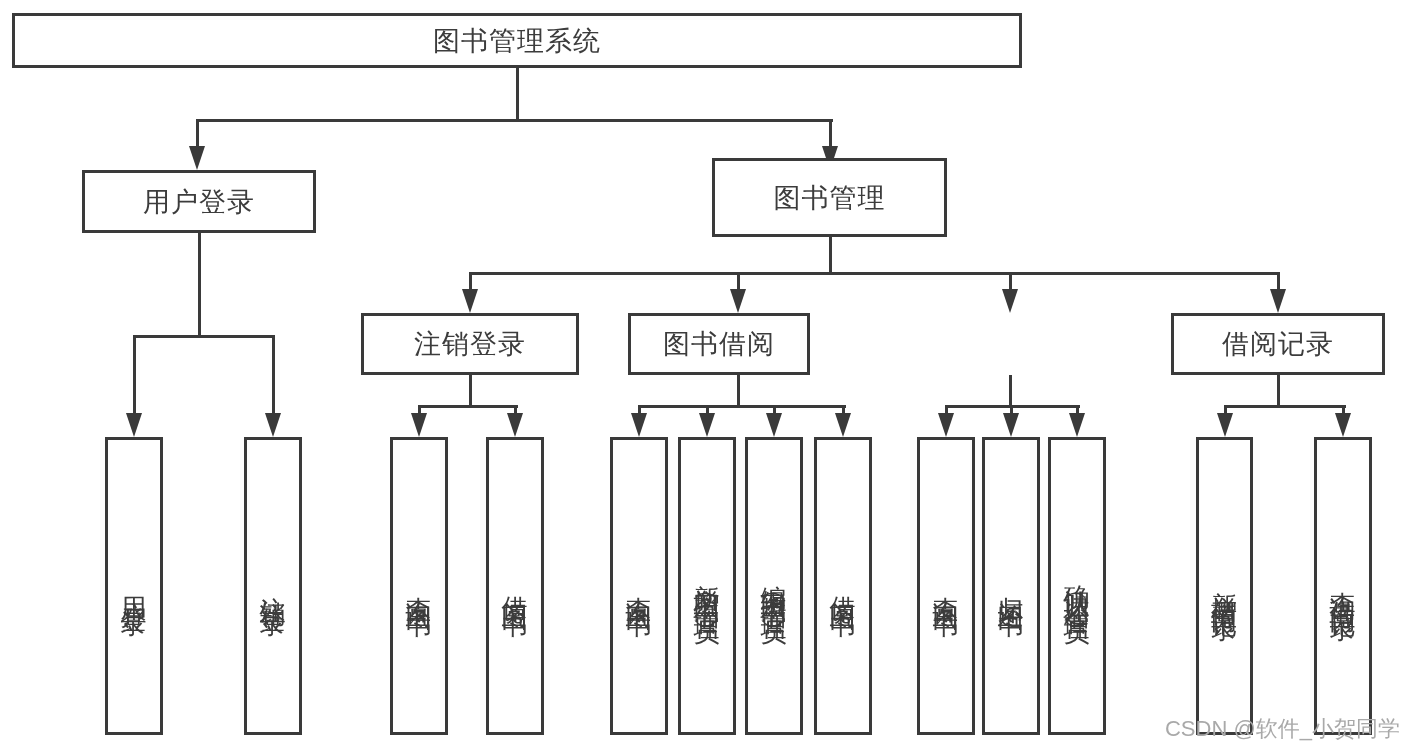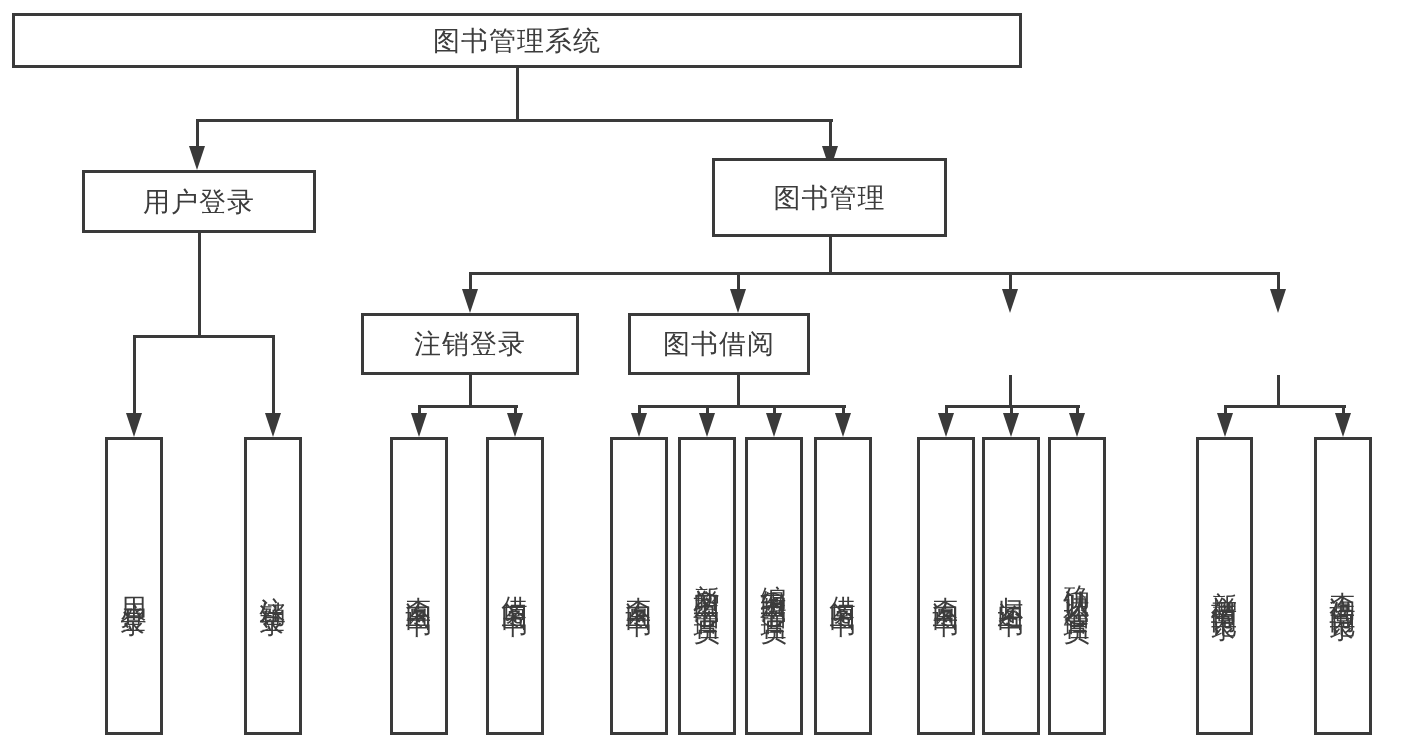--- a/index.html
+++ b/index.html
@@ -108,20 +108,23 @@
   <div class="node" style="left:712px;top:158px;width:235px;height:79px">
     <span class="hl-label">图书管理</span>
   </div>
 
   <div class="node" style="left:361px;top:313px;width:218px;height:62px">
     <span class="hl-label">注销登录</span>
   </div>
   <div class="node" style="left:628px;top:313px;width:182px;height:62px">
     <span class="hl-label">图书借阅</span>
   </div>
+  <div class="node" style="left:1171px;top:313px;width:214px;height:62px">
+    <span class="hl-label">借阅记录</span>
+  </div>
 
   <div class="node" style="left:105px;top:437px;width:58px;height:298px">
     <span class="vt">用户登录</span>
   </div>
   <div class="node" style="left:244px;top:437px;width:58px;height:298px">
     <span class="vt">注销登录</span>
   </div>
 
   <div class="node" style="left:390px;top:437px;width:58px;height:298px">
     <span class="vt">查询图书</span>
@@ -153,13 +156,14 @@
     <span class="vt">确认归还（管理员）</span>
   </div>
 
   <div class="node" style="left:1196px;top:437px;width:57px;height:298px">
     <span class="vt">新增借阅记录</span>
   </div>
   <div class="node" style="left:1314px;top:437px;width:58px;height:298px">
     <span class="vt">查询借阅记录</span>
   </div>
 
+  <div class="watermark">CSDN @软件_小贺同学</div>
 </div>
 
 </body></html>

